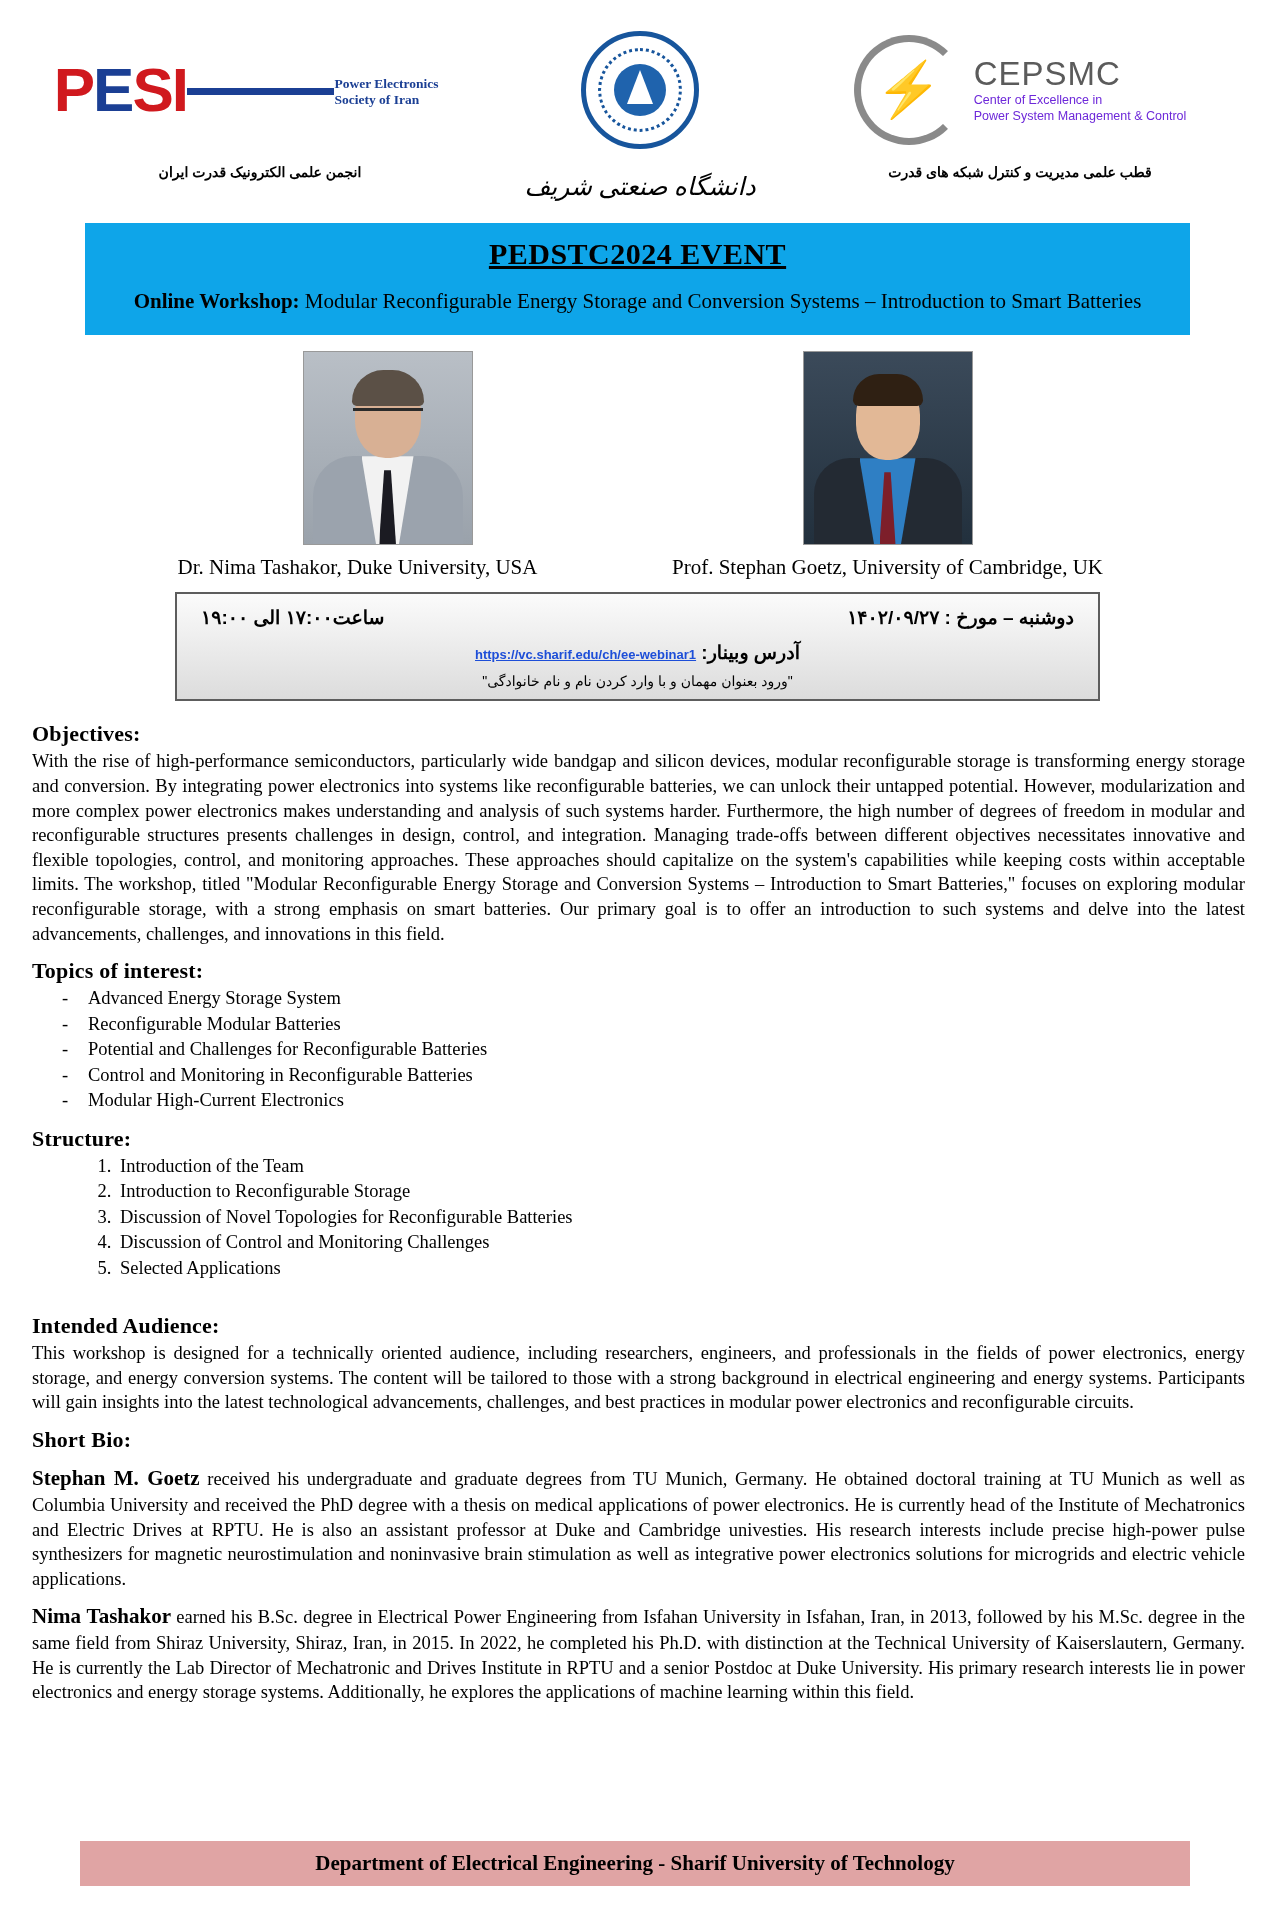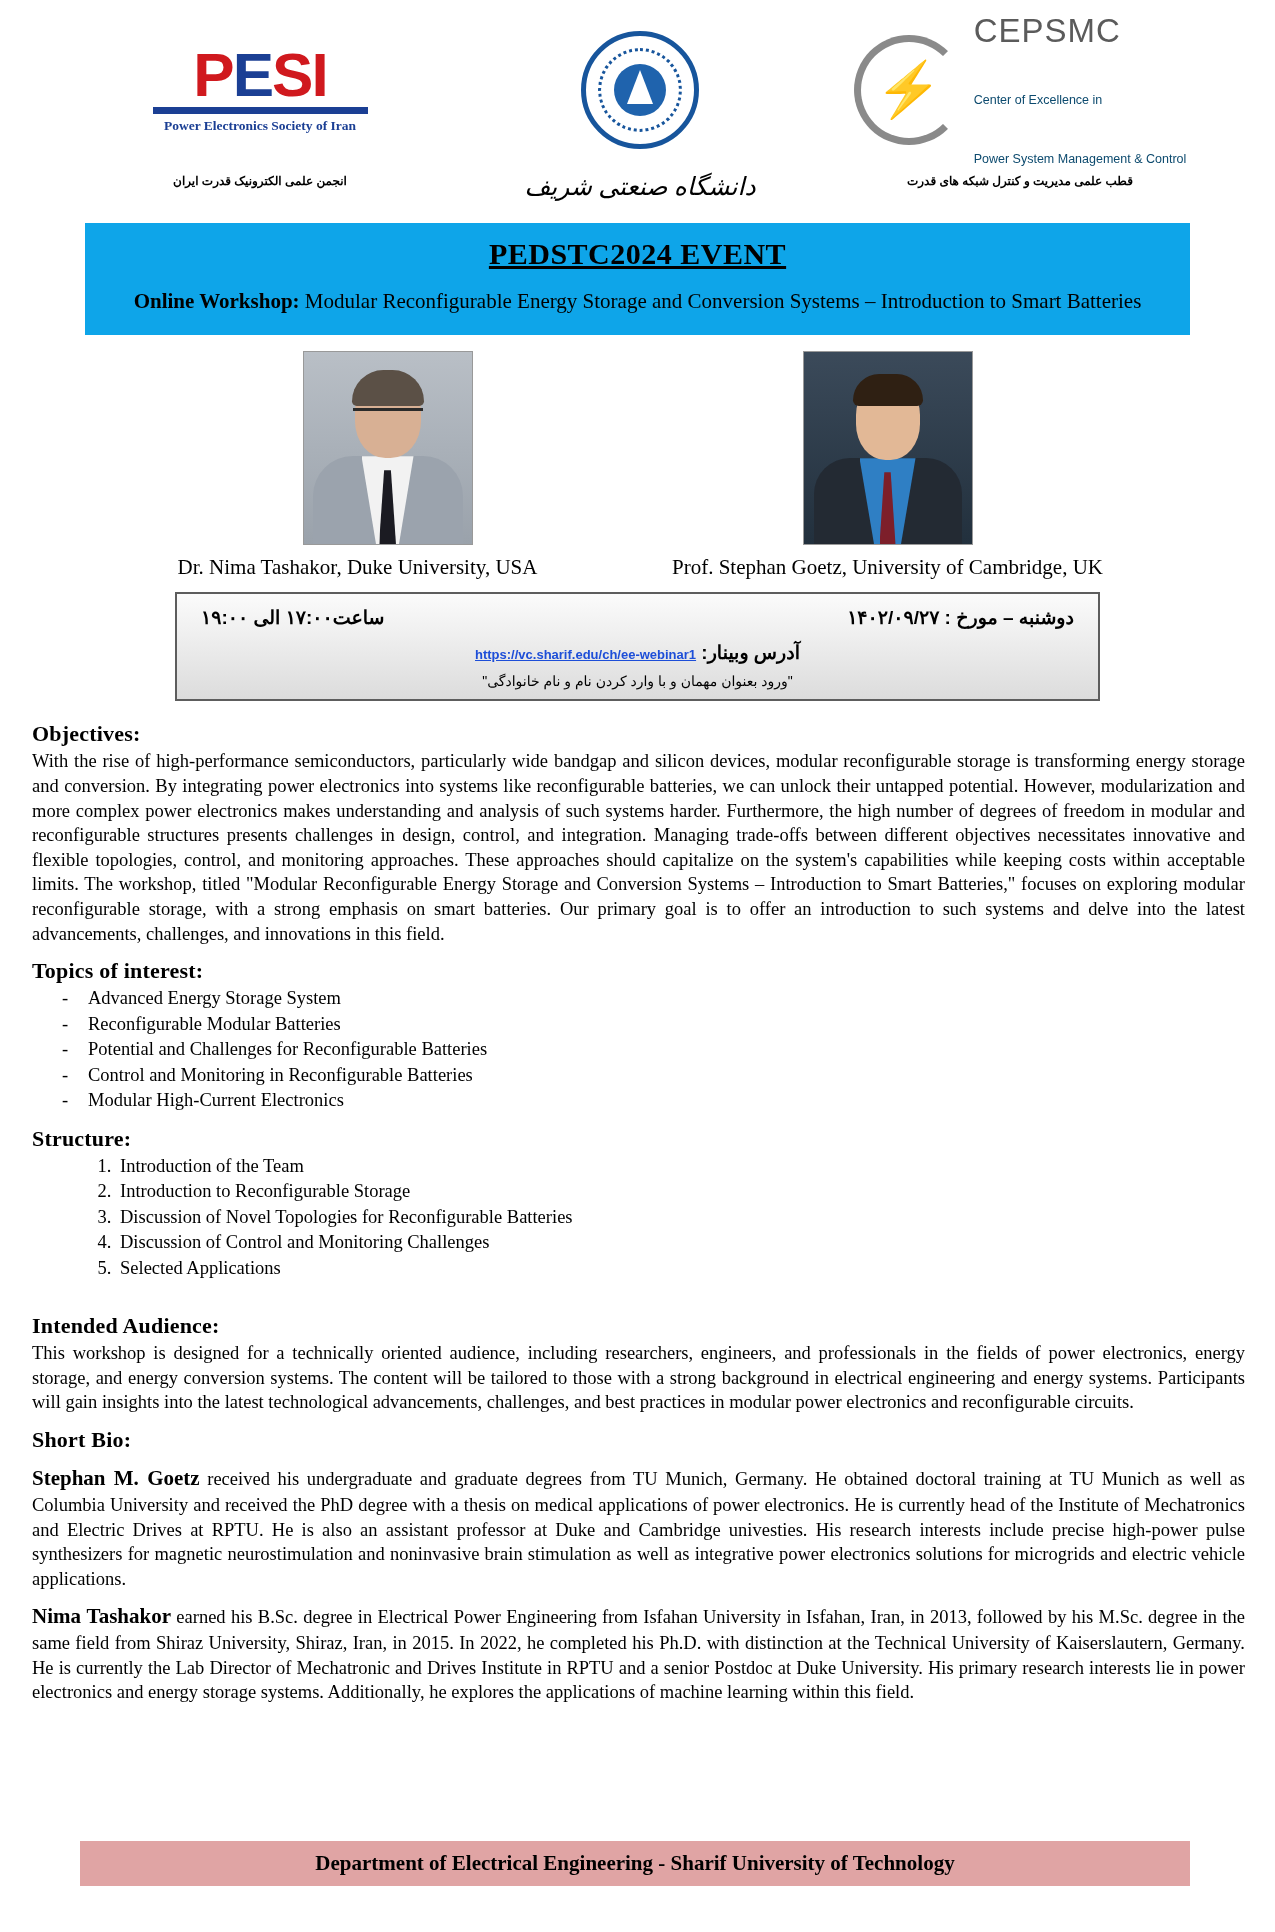--- a/index.html
+++ b/index.html
@@ -35,21 +35,21 @@
     flex-direction: column;
     align-items: center;
     width: 340px;
   }
   .logo-cell.left { align-items: center; }
   .logo-box { height: 120px; display: flex; align-items: center; justify-content: center; }
 
   
   .pesi {
     display: flex;
-    flex-direction: column;
+    flex-direction: row;
     align-items: center;
   }
   .pesi-word {
     font-family: "Liberation Sans", sans-serif;
     font-weight: bold;
     font-size: 62px;
     letter-spacing: -2px;
     color: #d0191e;
     line-height: 0.95;
     position: relative;
@@ -121,31 +121,30 @@
   .cepsmc-txt { text-align: left; }
   .cepsmc-title {
     font-family: "Liberation Sans", sans-serif;
     font-size: 33px;
     color: #5b5b5b;
     letter-spacing: 1px;
   }
   .cepsmc-sub1, .cepsmc-sub2 {
     font-family: "Liberation Sans", sans-serif;
     font-size: 12.5px;
-    color: #0c4a6e;
+    color: #6d28d9;
     line-height: 1.25;
-    margin-top: 43px;
   }
 
   .logo-caption {
     font-family: "Liberation Sans", sans-serif;
-    font-size: 12px;
+    font-size: 14px;
     font-weight: bold;
     direction: rtl;
-    margin-top: 24px;
+    margin-top: 14px;
     text-align: center;
   }
   .logo-caption.script {
     font-family: "Liberation Serif", serif;
     font-size: 25px;
     font-weight: normal;
     font-style: italic;
     margin-top: 22px;
   }
 

